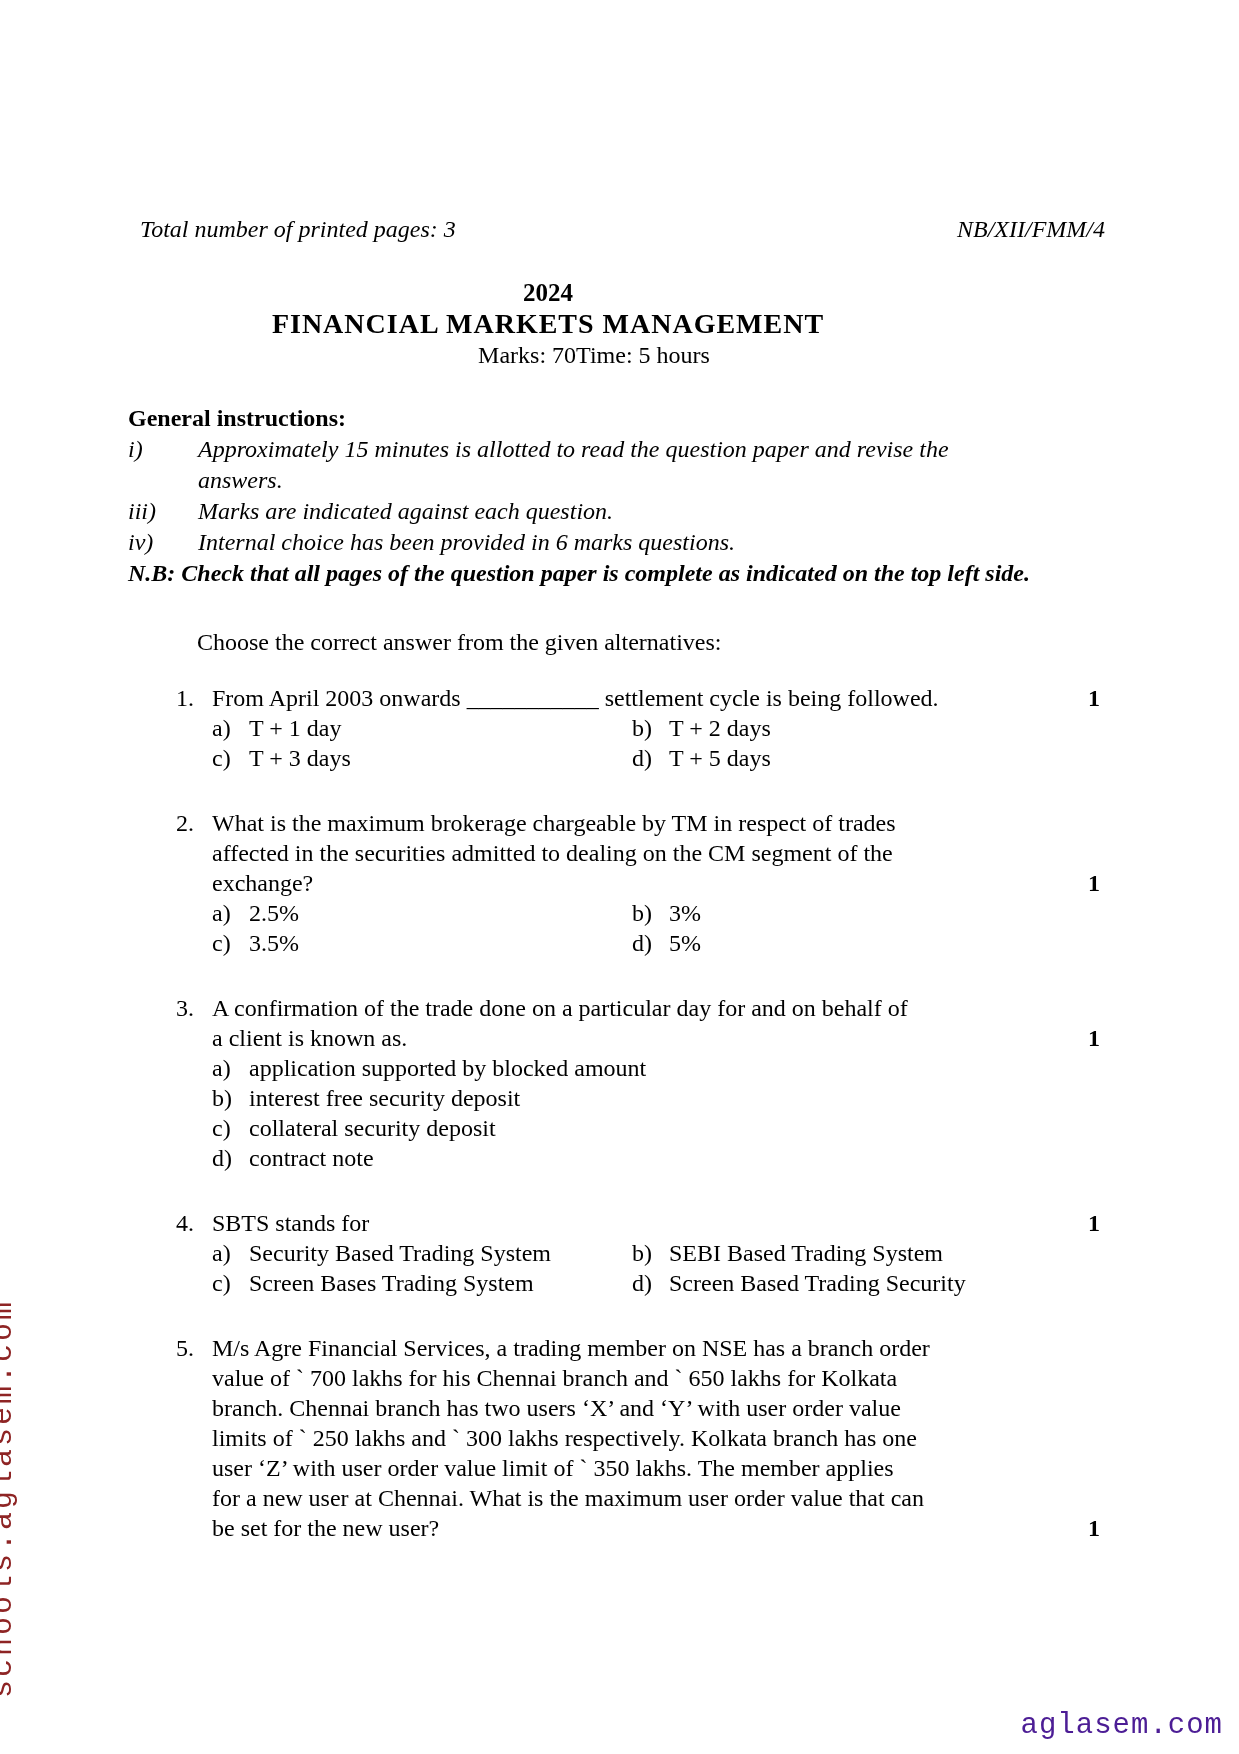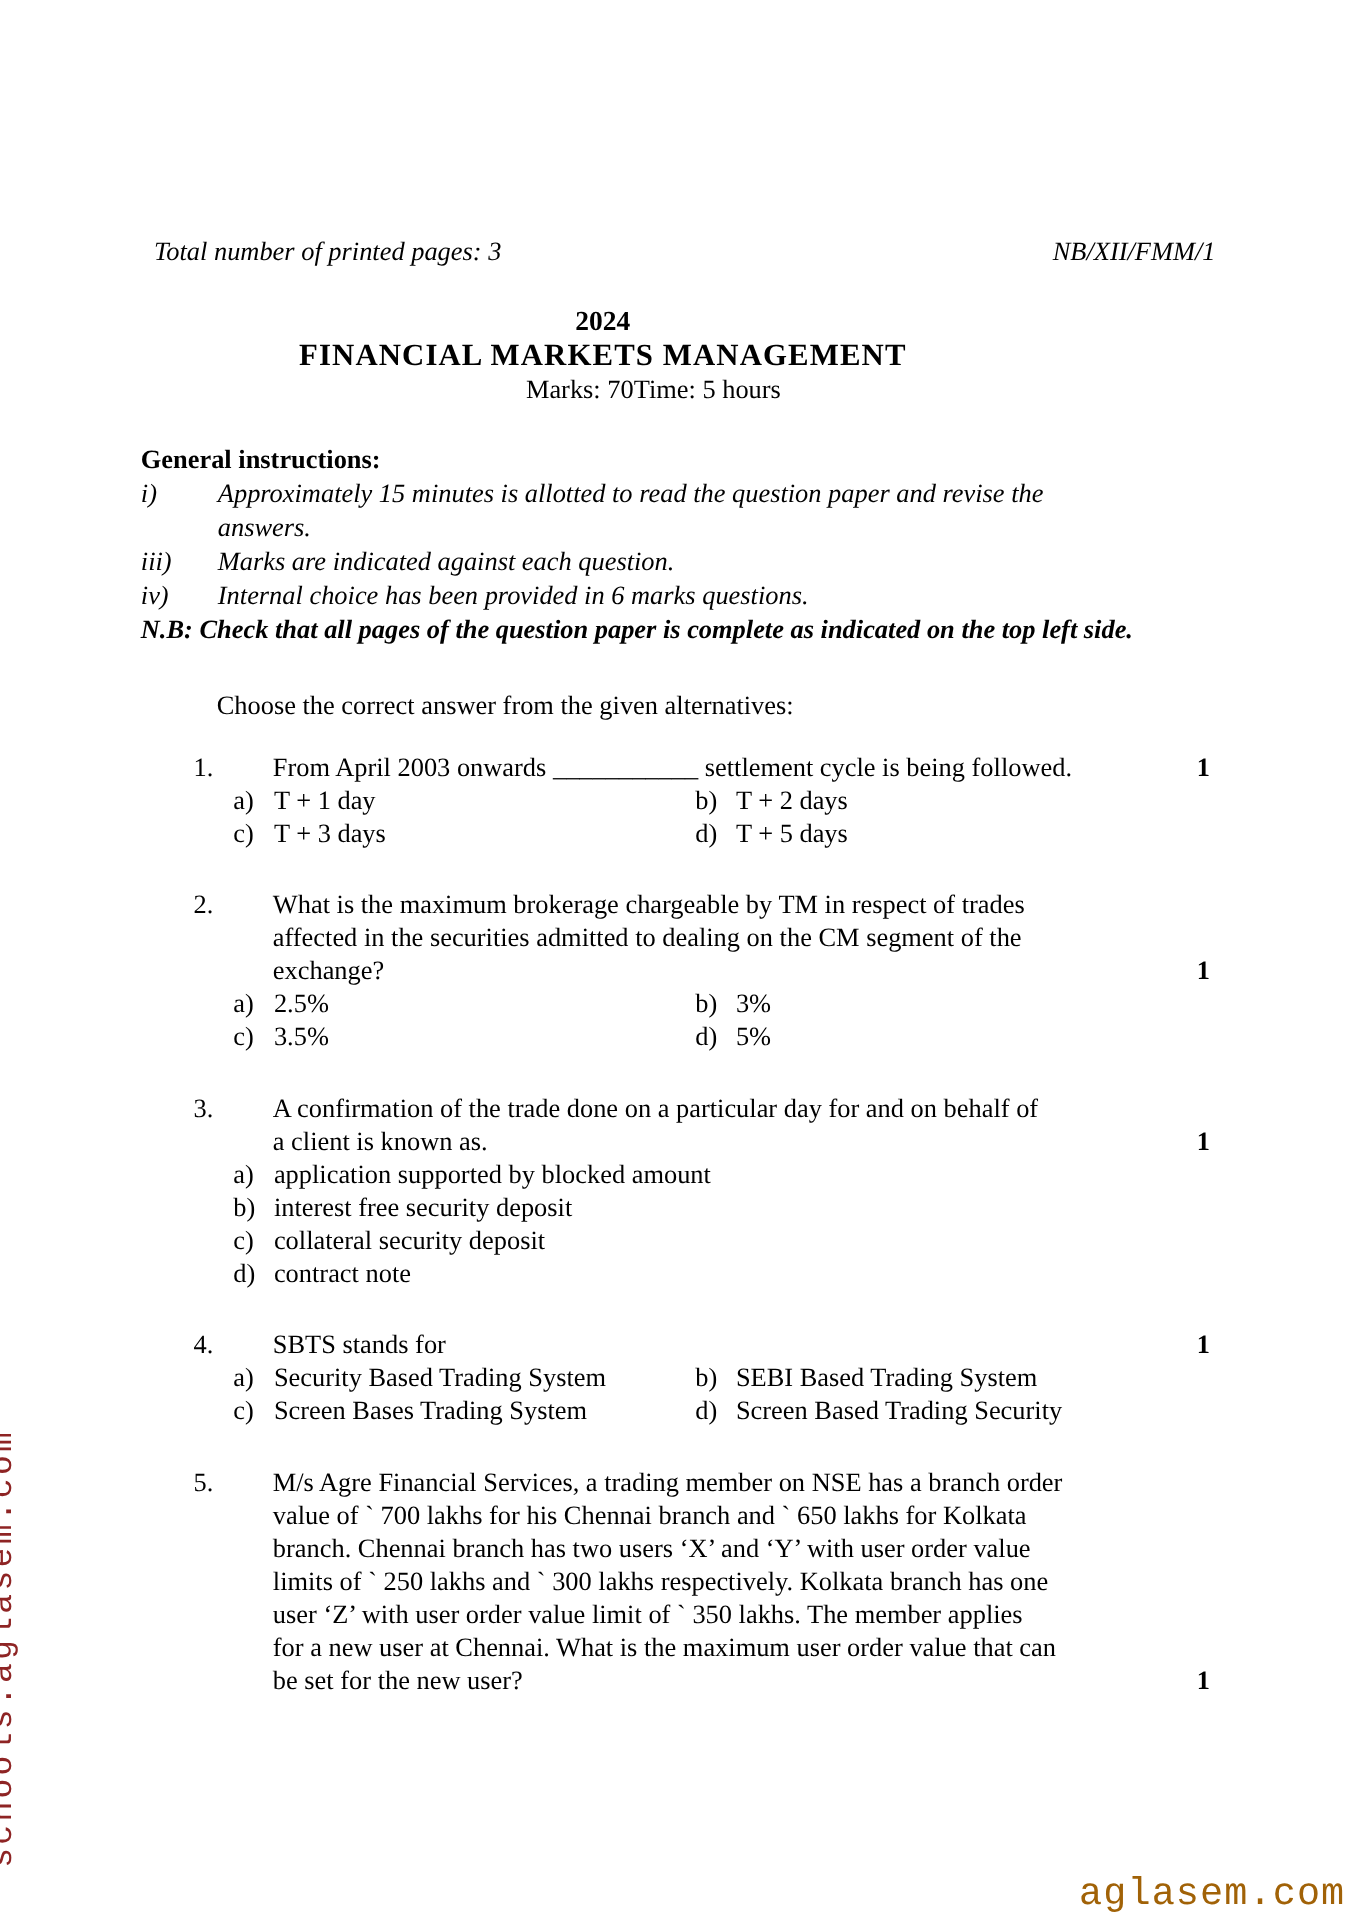--- a/index.html
+++ b/index.html
@@ -30,49 +30,49 @@
   .instr-num { flex:0 0 70px; }
   .instr-text { width:800px; white-space:pre-line; }
   .note { font-weight:bold; font-style:italic; font-size:24px; line-height:31px; }
 
   .section-heading { font-weight:normal; font-size:24px; line-height:31px; margin:38px 0 0 69px; }
 
   .question { margin:35px 0 0 48px; font-size:24px; line-height:30px; }
   .question.first { margin-top:25px; }
   .q-row { display:flex; width:924px; align-items:flex-start; }
   .q-num { flex:0 0 36px; }
-  .q-text { width:830px; white-space:pre-line;margin-left:36px; }
+  .q-text { width:830px; white-space:pre-line; }
   .q-marks { margin-left:auto; font-weight:bold; }
   .q-row.marks-bottom .q-marks { align-self:flex-end; }
 
   .options { margin-left:36px; }
   .options.two-col { display:grid; grid-template-columns:420px auto; }
   .opt { display:flex; }
   .opt-label { flex:0 0 37px; }
 
   .wm-left {
     position:absolute; left:20px; bottom:56px;
     transform-origin:0 100%; transform:rotate(-90deg);
     font-family:"Liberation Mono", monospace;
     font-size:30px; letter-spacing:3px; color:#8e2424; white-space:nowrap;
   }
   .wm-bottom {
     position:absolute; right:16px; bottom:12px;
     font-family:"Liberation Mono", monospace;
-    font-size:35px; letter-spacing:1px; color:#a16207; white-space:nowrap;
+    font-size:29px; letter-spacing:1px; color:#4c1d95; white-space:nowrap;
   }
 </style>
 </head>
 <body>
 
 <div class="content">
 
   <div class="row-header">
     <span>Total number of printed pages: 3</span>
-    <span>NB/XII/FMM/1</span>
+    <span>NB/XII/FMM/4</span>
   </div>
 
   <div class="center-col year">2024</div>
   <div class="center-col title">FINANCIAL MARKETS MANAGEMENT</div>
 
   <div class="row-marks-time">
     <span>Marks: 70</span>
     <span>Time: 5 hours</span>
   </div>
 

